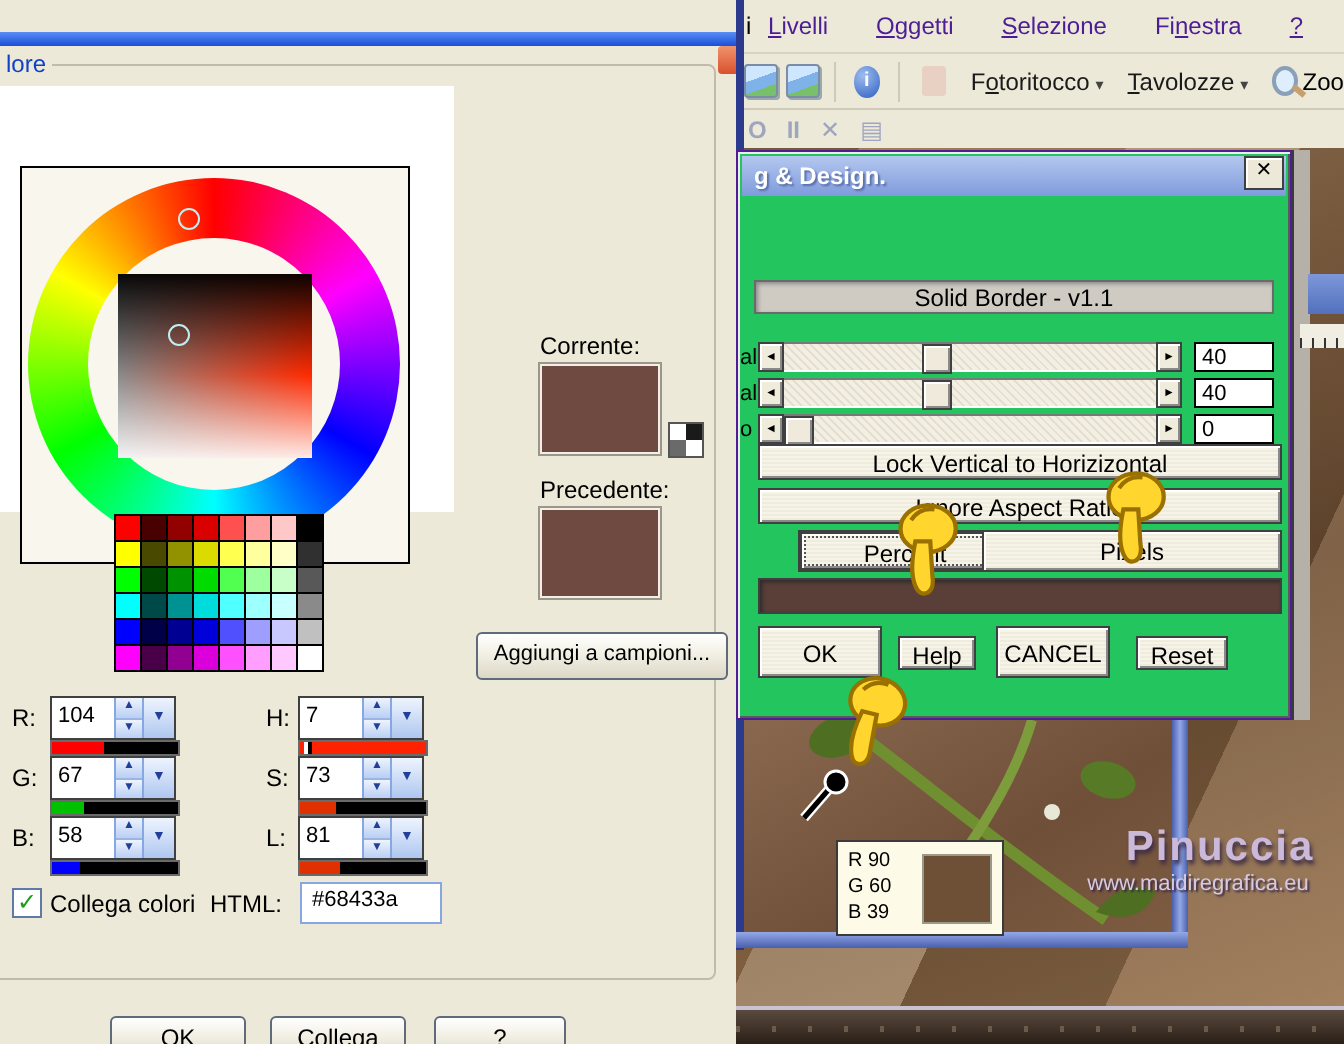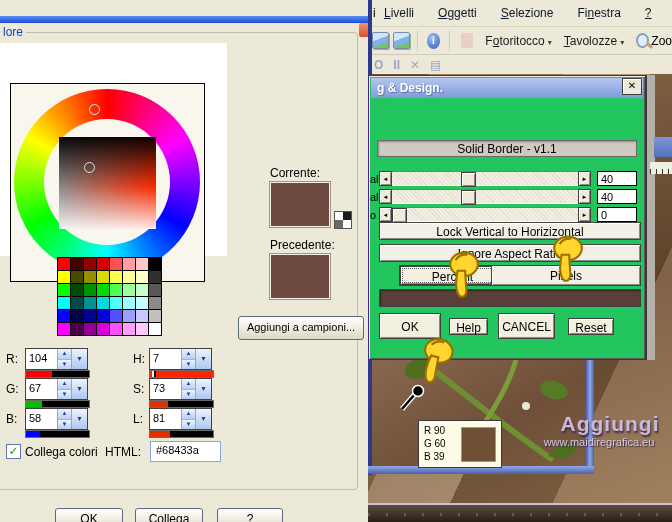--- a/index.html
+++ b/index.html
@@ -57,21 +57,21 @@
     background:linear-gradient(#ffffff,#f2f0e4 45%,#dcd8c8);padding-top:3px;box-sizing:border-box;}
   .addbtn{position:absolute;left:238px;top:300px;width:126px;height:24px;border:1px solid #5f6b7a;border-radius:3px;
     font-size:11px;text-align:center;padding-top:4px;box-sizing:border-box;background:linear-gradient(#ffffff,#f2f0e4 45%,#dcd8c8);}
 
   
   #app-right{position:absolute;left:368px;top:0;width:304px;height:522px;}
   .app-edge{position:absolute;left:0;width:4px;background:#2b3a8c;z-index:5;}
   .menubar{position:absolute;left:0;top:0;width:304px;height:26px;background:#ece9d8;border-bottom:1px solid #d8d4c0;font-size:12px;}
   #menu-items{position:absolute;left:16px;top:6px;display:flex;gap:24px;}
   .menu-frag{position:absolute;left:5px;top:6px;font-size:12px;}
-  .menu-item{color:#0f172a;}
+  .menu-item{color:#4c1d95;}
   .toolbar{position:absolute;left:0;top:27px;width:304px;height:27px;background:#ece9d8;border-bottom:1px solid #cfcbb8;display:flex;align-items:center;}
   .tbsep{width:1px;height:20px;background:#cfcbb8;margin:0 5px;}
   .photo-icon{width:18px;height:15px;margin:0 2px;border:1px solid #7a8ca8;border-radius:2px;
     background:linear-gradient(160deg,#cfe6ff 0 40%,#7fb2e8 40% 70%,#79c06a 70%);box-shadow:1px 1px 0 #9aa;}
   .info-icon{width:16px;height:16px;border-radius:50%;background:radial-gradient(circle at 35% 30%,#9dbdf0,#2f5fc0);
     color:#fff;font-size:10px;font-weight:bold;text-align:center;line-height:16px;margin:0 4px;}
   .dim-icon{width:15px;height:15px;border-radius:2px;background:#e3b7ae;opacity:.5;margin:0 6px;}
   .tb-drop{font-size:12px;color:#1a1a1a;margin:0 6px;white-space:nowrap;}
   .tb-arrow{font-size:8px;color:#444;margin-left:3px;}
   .mag-icon{width:11px;height:11px;border:2px solid #8aa0b8;border-radius:50%;position:relative;margin:0 2px 0 6px;background:#dfeefc;}
@@ -194,21 +194,21 @@
     <div class="vborder"></div>
     <div class="hborder"></div>
 
     <div class="tooltip">
       <span class="tt-line" style="top:4px;">R 90</span>
       <span class="tt-line" style="top:17px;">G 60</span>
       <span class="tt-line" style="top:30px;">B 39</span>
       <span class="tt-swatch" style="background: rgb(109, 80, 54);"></span>
     </div>
 
-    <div class="wm-name">Aggiungi</div>
+    <div class="wm-name">Pinuccia</div>
     <div class="wm-url">www.maidiregrafica.eu</div>
 
     <svg class="dropper" viewBox="0 0 30 30">
       <path d="M4 27 L17 12" stroke="#fff" stroke-width="5"></path>
       <path d="M4 27 L17 12" stroke="#000" stroke-width="2.5"></path>
       <circle cx="20" cy="9" r="5.5" fill="#000" stroke="#fff" stroke-width="1.5"></circle>
     </svg>
 
     <div class="plugin">
       <div class="pd-title">g &amp; Design.</div>

